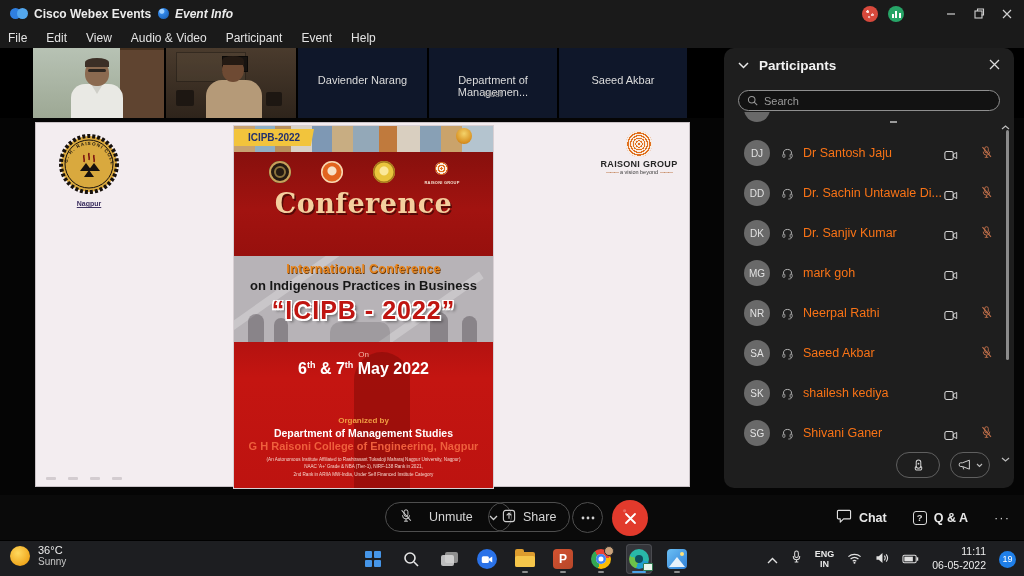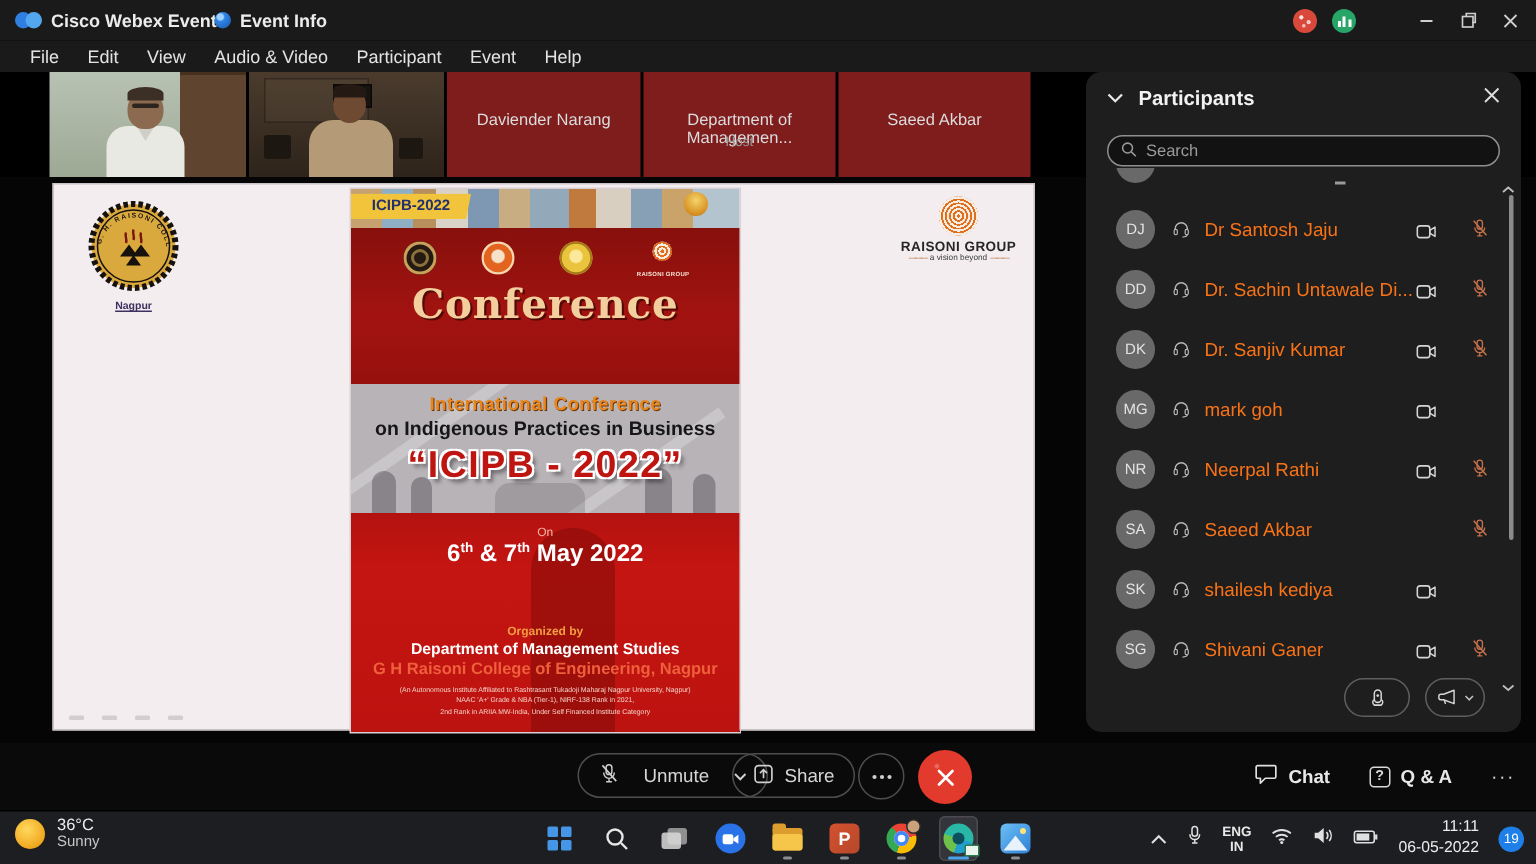--- a/index.html
+++ b/index.html
@@ -22,26 +22,26 @@
   .chev { display:inline-flex; }
   .winbtn { display:flex; align-items:center; justify-content:center; width:26px; height:27px; }
   .status-dot { width:16px; height:16px; border-radius:50%; }
   .rec { background: radial-gradient(circle at 35% 35%, rgba(255,255,255,.85) 0 1.2px, transparent 1.6px),
                radial-gradient(circle at 65% 55%, rgba(255,255,255,.7) 0 1.2px, transparent 1.6px),
                radial-gradient(circle at 45% 70%, rgba(255,255,255,.6) 0 1px, transparent 1.4px), #d8493c; }
   .stats { background:#27a567; display:flex; align-items:flex-end; justify-content:center; gap:1.5px; padding-bottom:4px; }
   .stats b { width:2px; background:#fff; display:block; }
 
   
-  .menubar { position:absolute; left:0; top:27px; width:1024px; height:21px; background:#1a1a1a; display:flex; align-items:center; gap:19px; padding-left:20px; }
+  .menubar { position:absolute; left:0; top:27px; width:1024px; height:21px; background:#1a1a1a; display:flex; align-items:center; gap:19px; padding-left:8px; }
   .menubar span { font-size:12px; color:#e3e3e3; cursor:default; }
 
   
   .vstrip { position:absolute; left:0; top:48px; width:1024px; height:70px; background:#000; }
-  .vtile { position:absolute; top:0; height:70px; background:#7f1d1d; overflow:hidden; }
+  .vtile { position:absolute; top:0; height:70px; background:#0f172a; overflow:hidden; }
   .vtile .nm { position:absolute; left:0; right:0; top:26px; text-align:center; font-size:11px; color:#dcdcdc; }
   .vtile .sub { position:absolute; left:0; right:0; top:41px; text-align:center; font-size:9px; color:#9a9a9a; }
   
   .cam1 { background:linear-gradient(180deg,#b7c2b4,#9da894); }
   .cam1 .shelf { position:absolute; right:0; top:0; width:44px; height:70px; background:#5f4430;
      box-shadow: inset 0 14px 0 -12px #46311f, inset 0 30px 0 -28px #46311f, inset 0 48px 0 -46px #46311f; }
   .cam1 .head { position:absolute; left:52px; top:12px; width:24px; height:26px; border-radius:50% 50% 45% 45%; background:#8b6a50; }
   .cam1 .hair { position:absolute; left:52px; top:10px; width:24px; height:9px; border-radius:50% 50% 0 0; background:#3c2f26; }
   .cam1 .glass { position:absolute; left:55px; top:21px; width:18px; height:3px; background:#2c251f; border-radius:2px; }
   .cam1 .body { position:absolute; left:38px; top:36px; width:52px; height:34px; border-radius:14px 14px 0 0; background:#e9e9e4; }
@@ -198,21 +198,21 @@
 <div class="screen">
 
   <div class="titlebar">
     <div class="row" style="left:10px;">
       <span class="webex-logo">
           <i></i>
           <i></i>
         </span>
       <span class="tb-text">Cisco Webex Events</span>
     </div>
-    <div class="row" style="left:143px;">
+    <div class="row" style="left:158px;font-style:italic;">
       <span class="info-orb"></span>
       <span class="tb-text">Event Info</span>
     </div>
     <div class="row" style="right:120px; gap:10px;">
       <span class="status-dot rec"></span>
       <span class="status-dot stats">
           <b style="height:4px"></b>
           <b style="height:7px"></b>
           <b style="height:5px"></b>
         </span>

